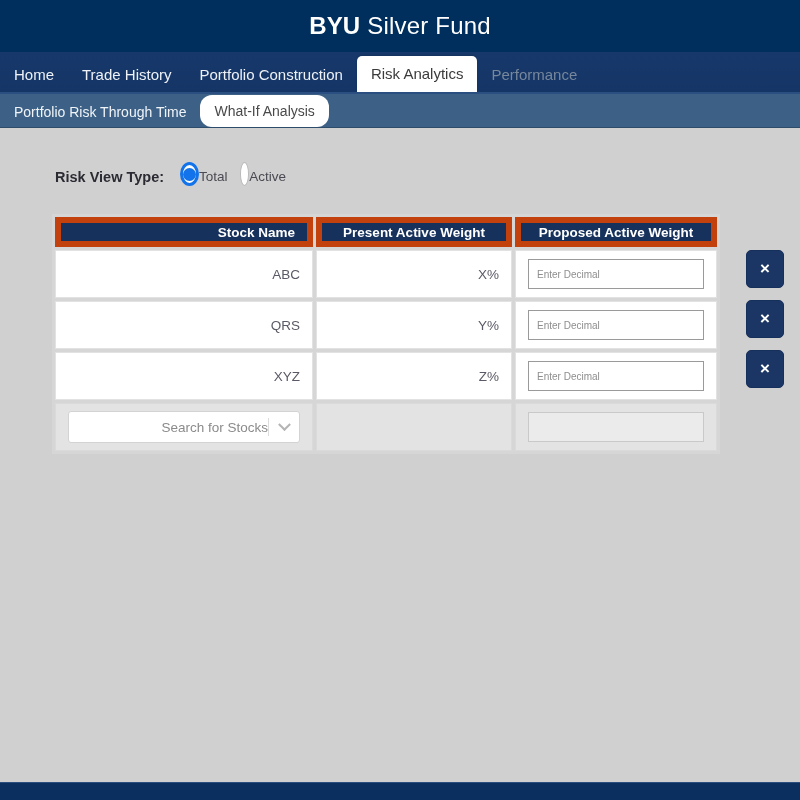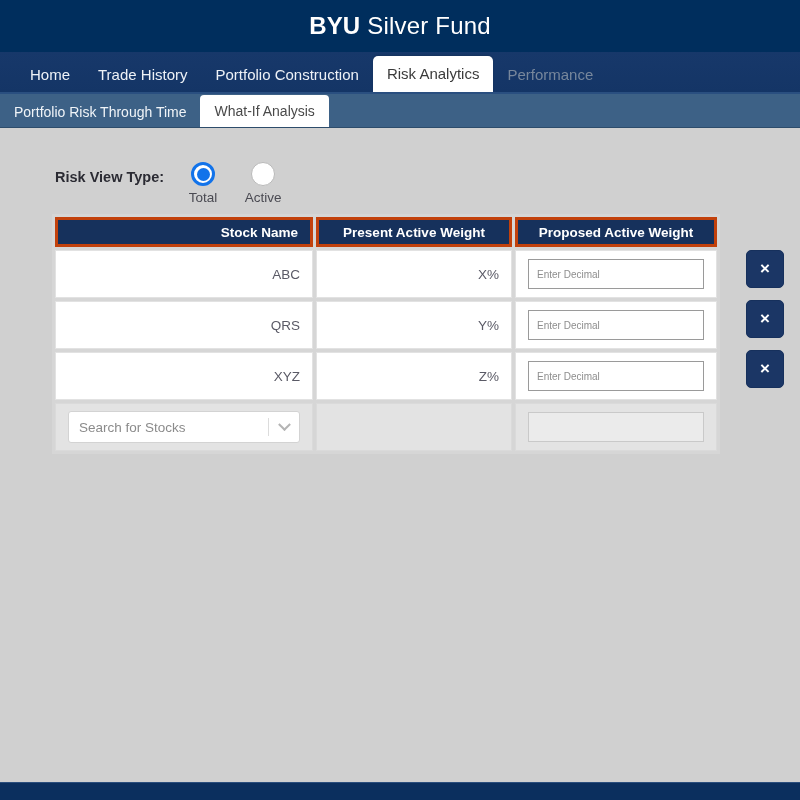--- a/index.html
+++ b/index.html
@@ -29,21 +29,21 @@
   .app-title .brand { font-weight: 700; }
   .app-title .rest  { font-weight: 400; }
 
   
   .main-nav {
     height: 42px;
     background: #123a6b;
     background: linear-gradient(180deg,#17386a 0%, #143566 100%);
     display: flex;
     align-items: flex-end;
-    padding-left: 16px;
+    padding-left: 0;
     position: relative;
     border-bottom: 2px solid #2a4f80;
   }
   .main-nav .tab {
     font-size: 15px;
     color: #eef2f7;
     padding: 0 14px;
     height: 34px;
     line-height: 34px;
     white-space: nowrap;
@@ -78,20 +78,21 @@
     line-height: 30px;
     white-space: nowrap;
     cursor: pointer;
     border-radius: 4px 4px 0 0;
   }
   .sub-nav .subtab.active {
     background: #ffffff;
     color: #4a4a4a;
     height: 32px;
     line-height: 32px;
+    border-radius: 12px;
   }
 
   
   .content {
     padding: 34px 0 0 0;
     position: relative;
     height: calc(800px - 52px - 42px - 34px - 18px);
     background: #d0d0d0;
   }
 
@@ -105,21 +106,20 @@
     font-size: 14.5px;
     font-weight: 700;
     color: #2b2b33;
     margin-top: 7px;
     margin-right: 16px;
     white-space: nowrap;
   }
   .radio-group { display: flex; gap: 14px; }
   .radio-item {
     display: flex;
-    flex-direction: column;
     align-items: center;
     cursor: pointer;
     width: 46px;
   }
   .radio-circle {
     width: 24px; height: 24px;
     border-radius: 50%;
     background: #ffffff;
     border: 1px solid #b9b9b9;
     display: flex; align-items: center; justify-content: center;
@@ -154,21 +154,21 @@
     background: #d6d6d6;
     table-layout: fixed;
   }
   .wi-table th {
     background: #16315c;
     color: #ffffff;
     font-size: 13.5px;
     font-weight: 700;
     height: 30px;
     padding: 0 12px;
-    border: 3px solid #c2410c;
+    border: 6px solid #c2410c;
   }
   .wi-table th.th-stock { text-align: right; }
   .wi-table th.th-center { text-align: center; }
   .wi-table td {
     background: #ffffff;
     height: 48px;
     padding: 0 12px;
     font-size: 13.5px;
     color: #5a5a66;
     border: 1px solid #e2e2e2;
@@ -211,20 +211,21 @@
     display: flex;
     align-items: center;
   }
   .search-select .ss-text {
     flex: 1;
     padding-left: 10px;
     font-size: 13.5px;
     color: #8b8b8b;
     white-space: nowrap;
     overflow: hidden;
+    text-align: right;
   }
   .search-select .ss-sep {
     width: 1px; height: 18px; background: #dcdcdc;
   }
   .search-select .ss-arrow {
     width: 30px; height: 100%;
     display: flex; align-items: center; justify-content: center;
   }
   .chev {
     width: 9px; height: 9px;

